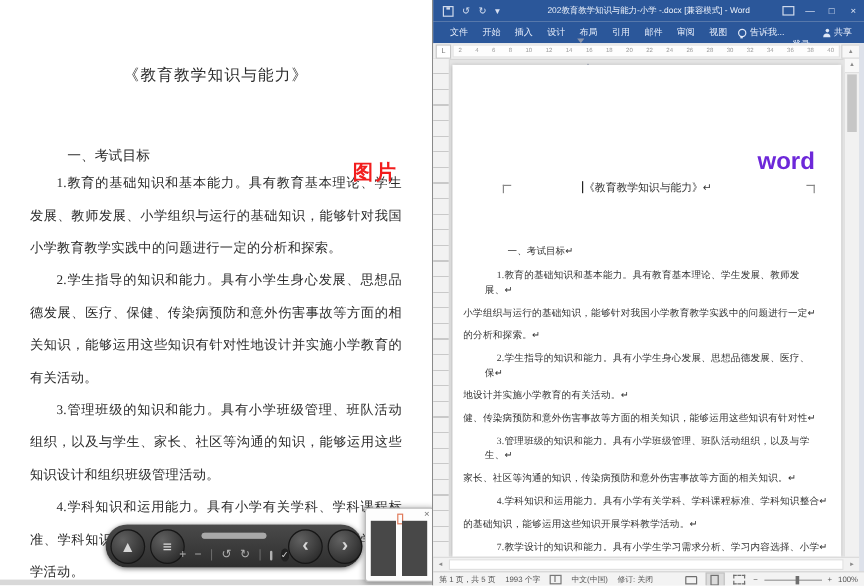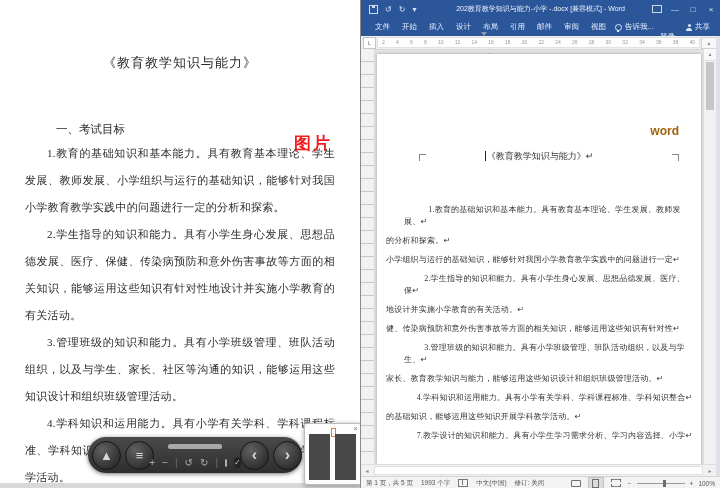--- a/index.html
+++ b/index.html
@@ -95,30 +95,30 @@
        border:1px solid #d2d2d2;font-size:5px;color:#8a8a8a;text-align:center;line-height:10px;}
 
   
   .vruler{position:absolute;left:0;top:49px;width:13px;height:415px;background:#f2f2f2;
           border-right:1px solid #dcdcdc;
           background-image:repeating-linear-gradient(#f2f2f2 0 12px,#c9c9c9 12px 13px);}
   .page{position:absolute;left:16px;top:54px;width:324px;height:410px;background:#fff;
         box-shadow:0 0 3px rgba(0,0,0,.3);overflow:hidden;font-family:"Liberation Serif",serif;}
   .ptitle{margin-top:96px;text-align:center;font-size:9px;color:#333;}
   .caret{border-left:1px solid #222;padding-left:1px;}
-  .word-label{position:absolute;right:22px;top:70px;color:#a16207;font-weight:bold;font-size:12px;
+  .word-label{position:absolute;right:22px;top:70px;color:#6d28d9;font-weight:bold;font-size:20px;
               font-family:"Liberation Sans",sans-serif;}
   .cmark{position:absolute;width:6px;height:6px;}
   .cmark.l{left:42px;top:100px;border-left:1px solid #888;border-top:1px solid #888;}
   .cmark.r{right:22px;top:100px;border-right:1px solid #888;border-top:1px solid #888;}
   .wdoc{position:absolute;left:0;top:150px;right:0;}
   .wheading{margin:0 0 9px 46px;font-size:8px;line-height:11px;color:#333;}
   .wl{margin:0 6px 8px 9px;font-size:8px;line-height:11px;color:#333;letter-spacing:.2px;
       white-space:nowrap;overflow:hidden;}
-  .wl.ind{margin-left:37px;text-align:center;}
+  .wl.ind{margin-left:37px;}
   .wl.wrap{margin-left:27px;margin-top:-7px;}
 
   
   .vscroll{position:absolute;right:4px;top:49px;width:12px;height:415px;background:#f1f1f1;
            border-left:1px solid #ddd;}
   .vs-up{height:11px;background:#f8f8f8;border-bottom:1px solid #e0e0e0;font-size:5px;
          color:#8a8a8a;text-align:center;line-height:11px;}
   .vs-thumb{position:absolute;left:2px;top:13px;width:8px;height:48px;background:#c6c6c6;}
   .wedge{position:absolute;right:0;top:36px;bottom:0;width:4px;background:#dde1ea;}
   .hscroll{position:absolute;left:0;right:4px;top:464px;height:11px;background:#f1f1f1;
@@ -273,32 +273,33 @@
       <span class="sup">▲</span>
     </div>
 
     <div class="vruler"></div>
     <div class="page">
       <div class="ptitle"><span class="caret"></span><span>《教育教学知识与能力》↵</span></div>
       <div class="word-label">word</div>
       <span class="cmark l"></span>
       <span class="cmark r"></span>
       <div class="wdoc">
+        <div class="wheading">一、考试目标↵</div>
         <div data-each="word.doc.lines">
             <div class="wl ind">1.教育的基础知识和基本能力。具有教育基本理论、学生发展、教师发</div>
             <div class="wl wrap">展、↵</div>
+            <div class="wl">小学组织与运行的基础知识，能够针对我国小学教育教学实践中的问题进行一定↵</div>
             <div class="wl">的分析和探索。↵</div>
-            <div class="wl">小学组织与运行的基础知识，能够针对我国小学教育教学实践中的问题进行一定↵</div>
             <div class="wl ind">2.学生指导的知识和能力。具有小学生身心发展、思想品德发展、医疗、</div>
             <div class="wl wrap">保↵</div>
             <div class="wl">地设计并实施小学教育的有关活动。↵</div>
             <div class="wl">健、传染病预防和意外伤害事故等方面的相关知识，能够运用这些知识有针对性↵</div>
             <div class="wl ind">3.管理班级的知识和能力。具有小学班级管理、班队活动组织，以及与学</div>
             <div class="wl wrap">生、↵</div>
-            <div class="wl">家长、教育教学知识与能力，能够运用这些知识设计和组织班级管理活动。↵</div>
+            <div class="wl">家长、社区等沟通的知识，传染病预防和意外伤害事故等方面的相关知识。↵</div>
             <div class="wl ind">4.学科知识和运用能力。具有小学有关学科、学科课程标准、学科知识整合↵</div>
             <div class="wl">的基础知识，能够运用这些知识开展学科教学活动。↵</div>
             <div class="wl ind">7.教学设计的知识和能力。具有小学生学习需求分析、学习内容选择、小学↵</div>
           </div>
       </div>
     </div>
     <div class="vscroll">
       <div class="vs-up">▲</div>
       <div class="vs-thumb"></div>
     </div>

